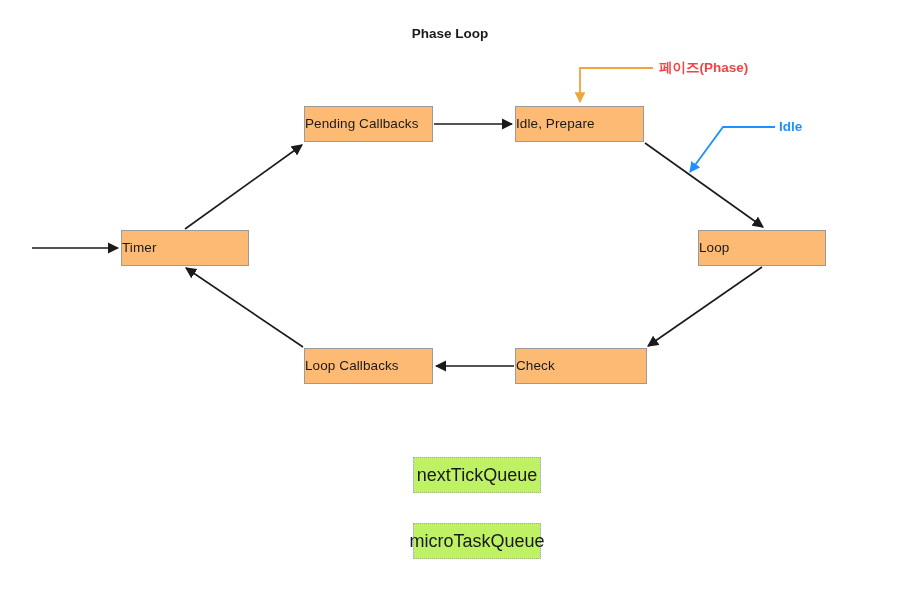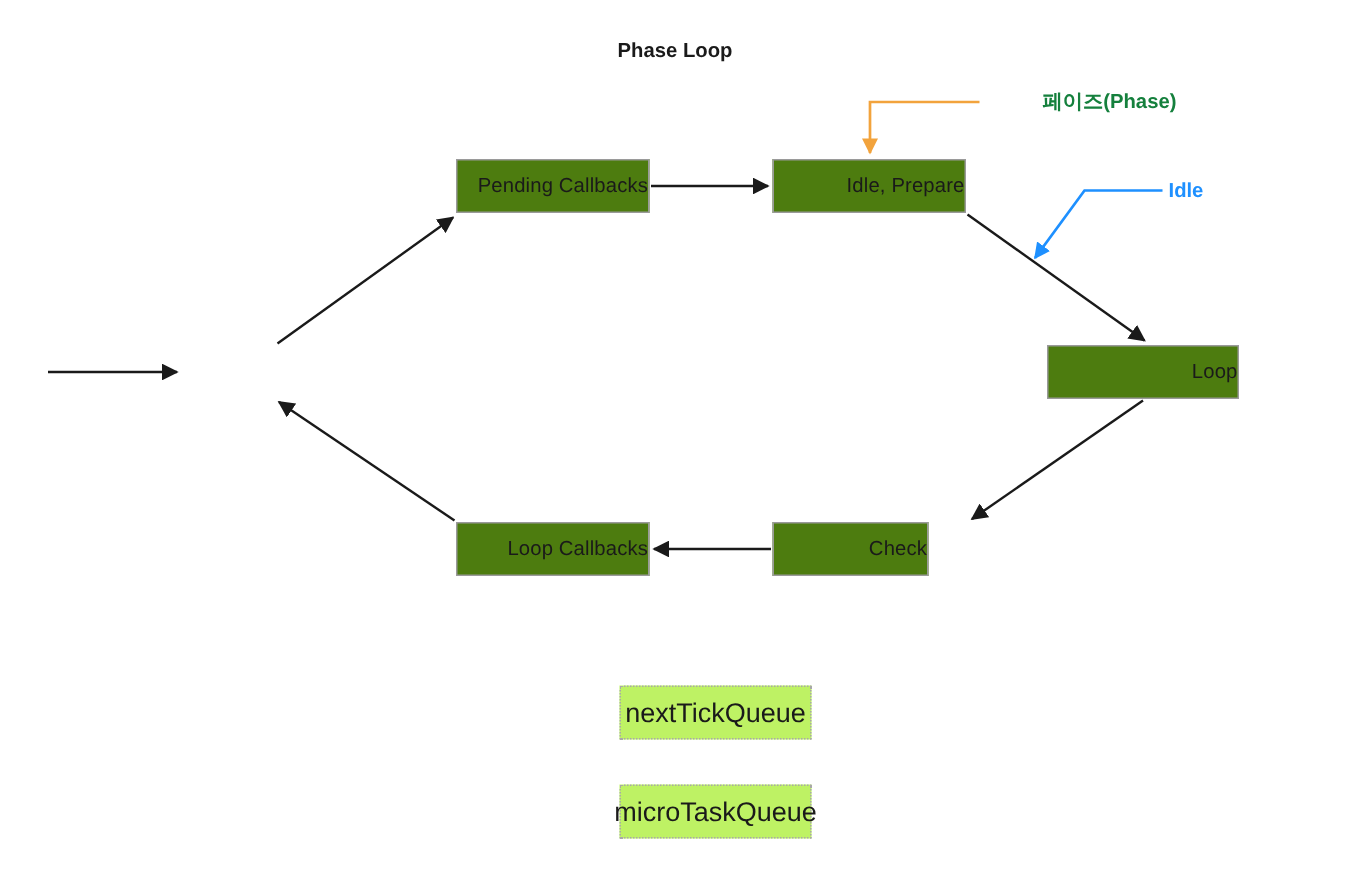--- a/index.html
+++ b/index.html
@@ -23,24 +23,24 @@
     left: 0;
     top: 0;
     width: 900px;
     height: 591px;
     pointer-events: none;
   }
   .node {
     position: absolute;
     box-sizing: border-box;
     border: 1px solid #9a9a9a;
-    background: #4d7c0f;
+    background: #fdba74;
     display: flex;
     align-items: center;
-    justify-content: flex-end;
+    justify-content: flex-start;
     font-size: 13.5px;
     color: #1a1a1a;
     line-height: 1;
     letter-spacing: 0.1px;
   }
   .queue-node {
     position: absolute;
     box-sizing: border-box;
     border: 1px dotted #a8a8a8;
     background: #bef264;
@@ -61,21 +61,21 @@
     color: #1a1a1a;
     font-weight: 600;
   }
   .annot {
     position: absolute;
     font-size: 13.5px;
     font-weight: 700;
     line-height: 1;
     white-space: nowrap;
   }
-  #phase-label { left: 659px; top: 61px; color: #15803d; margin-left: 36px; }
+  #phase-label { left: 659px; top: 61px; color: #ef4444; }
   #tick-label  { left: 779px; top: 120px; color: #1e90ff; }
 </style>
 </head>
 <body>
 
 <div id="canvas">
 
   <div class="diagram-title">Phase Loop</div>
 
   <svg id="edges" viewBox="0 0 900 591" width="900" height="591" xmlns="http://www.w3.org/2000/svg">
@@ -106,34 +106,37 @@
     <line x1="303" y1="347" x2="186" y2="268" stroke="#1a1a1a" stroke-width="1.6" marker-end="url(#ah)"></line>
 
     <path d="M 653 68 L 580 68 L 580 102" fill="none" stroke="#f2a33c" stroke-width="1.8" marker-end="url(#ah-orange)"></path>
 
     <path d="M 775 127 L 723 127 L 690 172" fill="none" stroke="#1e90ff" stroke-width="1.8" marker-end="url(#ah-blue)"></path>
   </svg>
 
   <div class="annot" id="phase-label">페이즈(Phase)</div>
   <div class="annot" id="tick-label">Idle</div>
 
+  <div class="node" style="left:121px; top:230px; width:128px; height:36px;">
+    <span>Timer</span>
+  </div>
 
   <div class="node" style="left:304px; top:106px; width:129px; height:36px;">
     <span>Pending Callbacks</span>
   </div>
 
   <div class="node" style="left:515px; top:106px; width:129px; height:36px;">
     <span>Idle, Prepare</span>
   </div>
 
   <div class="node" style="left:698px; top:230px; width:128px; height:36px;">
     <span>Loop</span>
   </div>
 
-  <div class="node" style="left:515px; top:348px; width:104px; height:36px;">
+  <div class="node" style="left:515px; top:348px; width:132px; height:36px;">
     <span>Check</span>
   </div>
 
   <div class="node" style="left:304px; top:348px; width:129px; height:36px;">
     <span>Loop Callbacks</span>
   </div>
 
   <div class="queue-node" style="left:413px; top:457px; width:128px; height:36px;">
     <span>nextTickQueue</span>
   </div>

